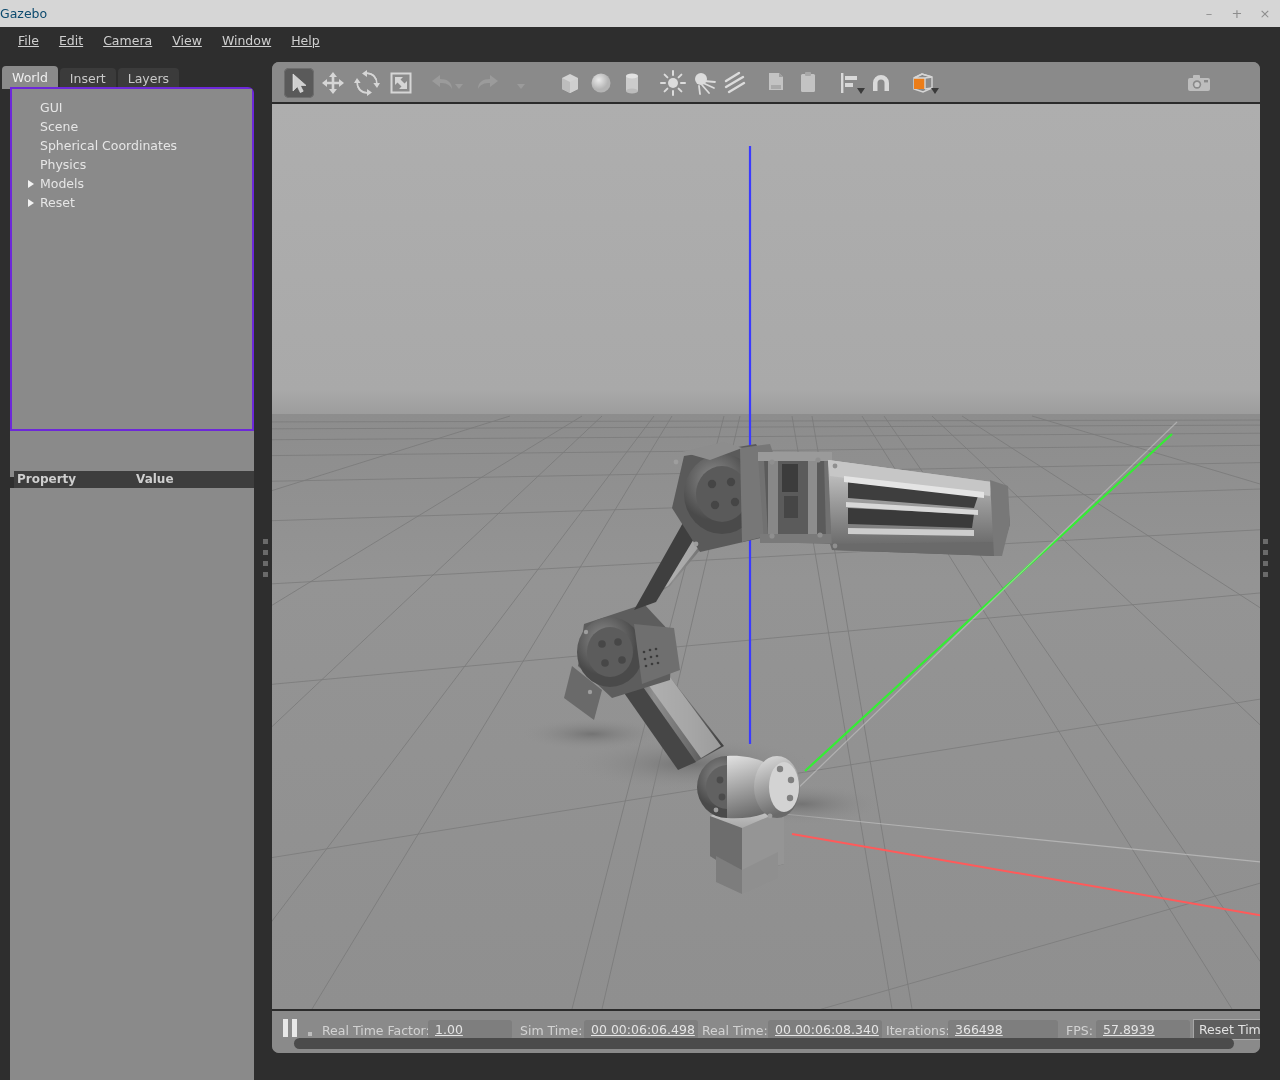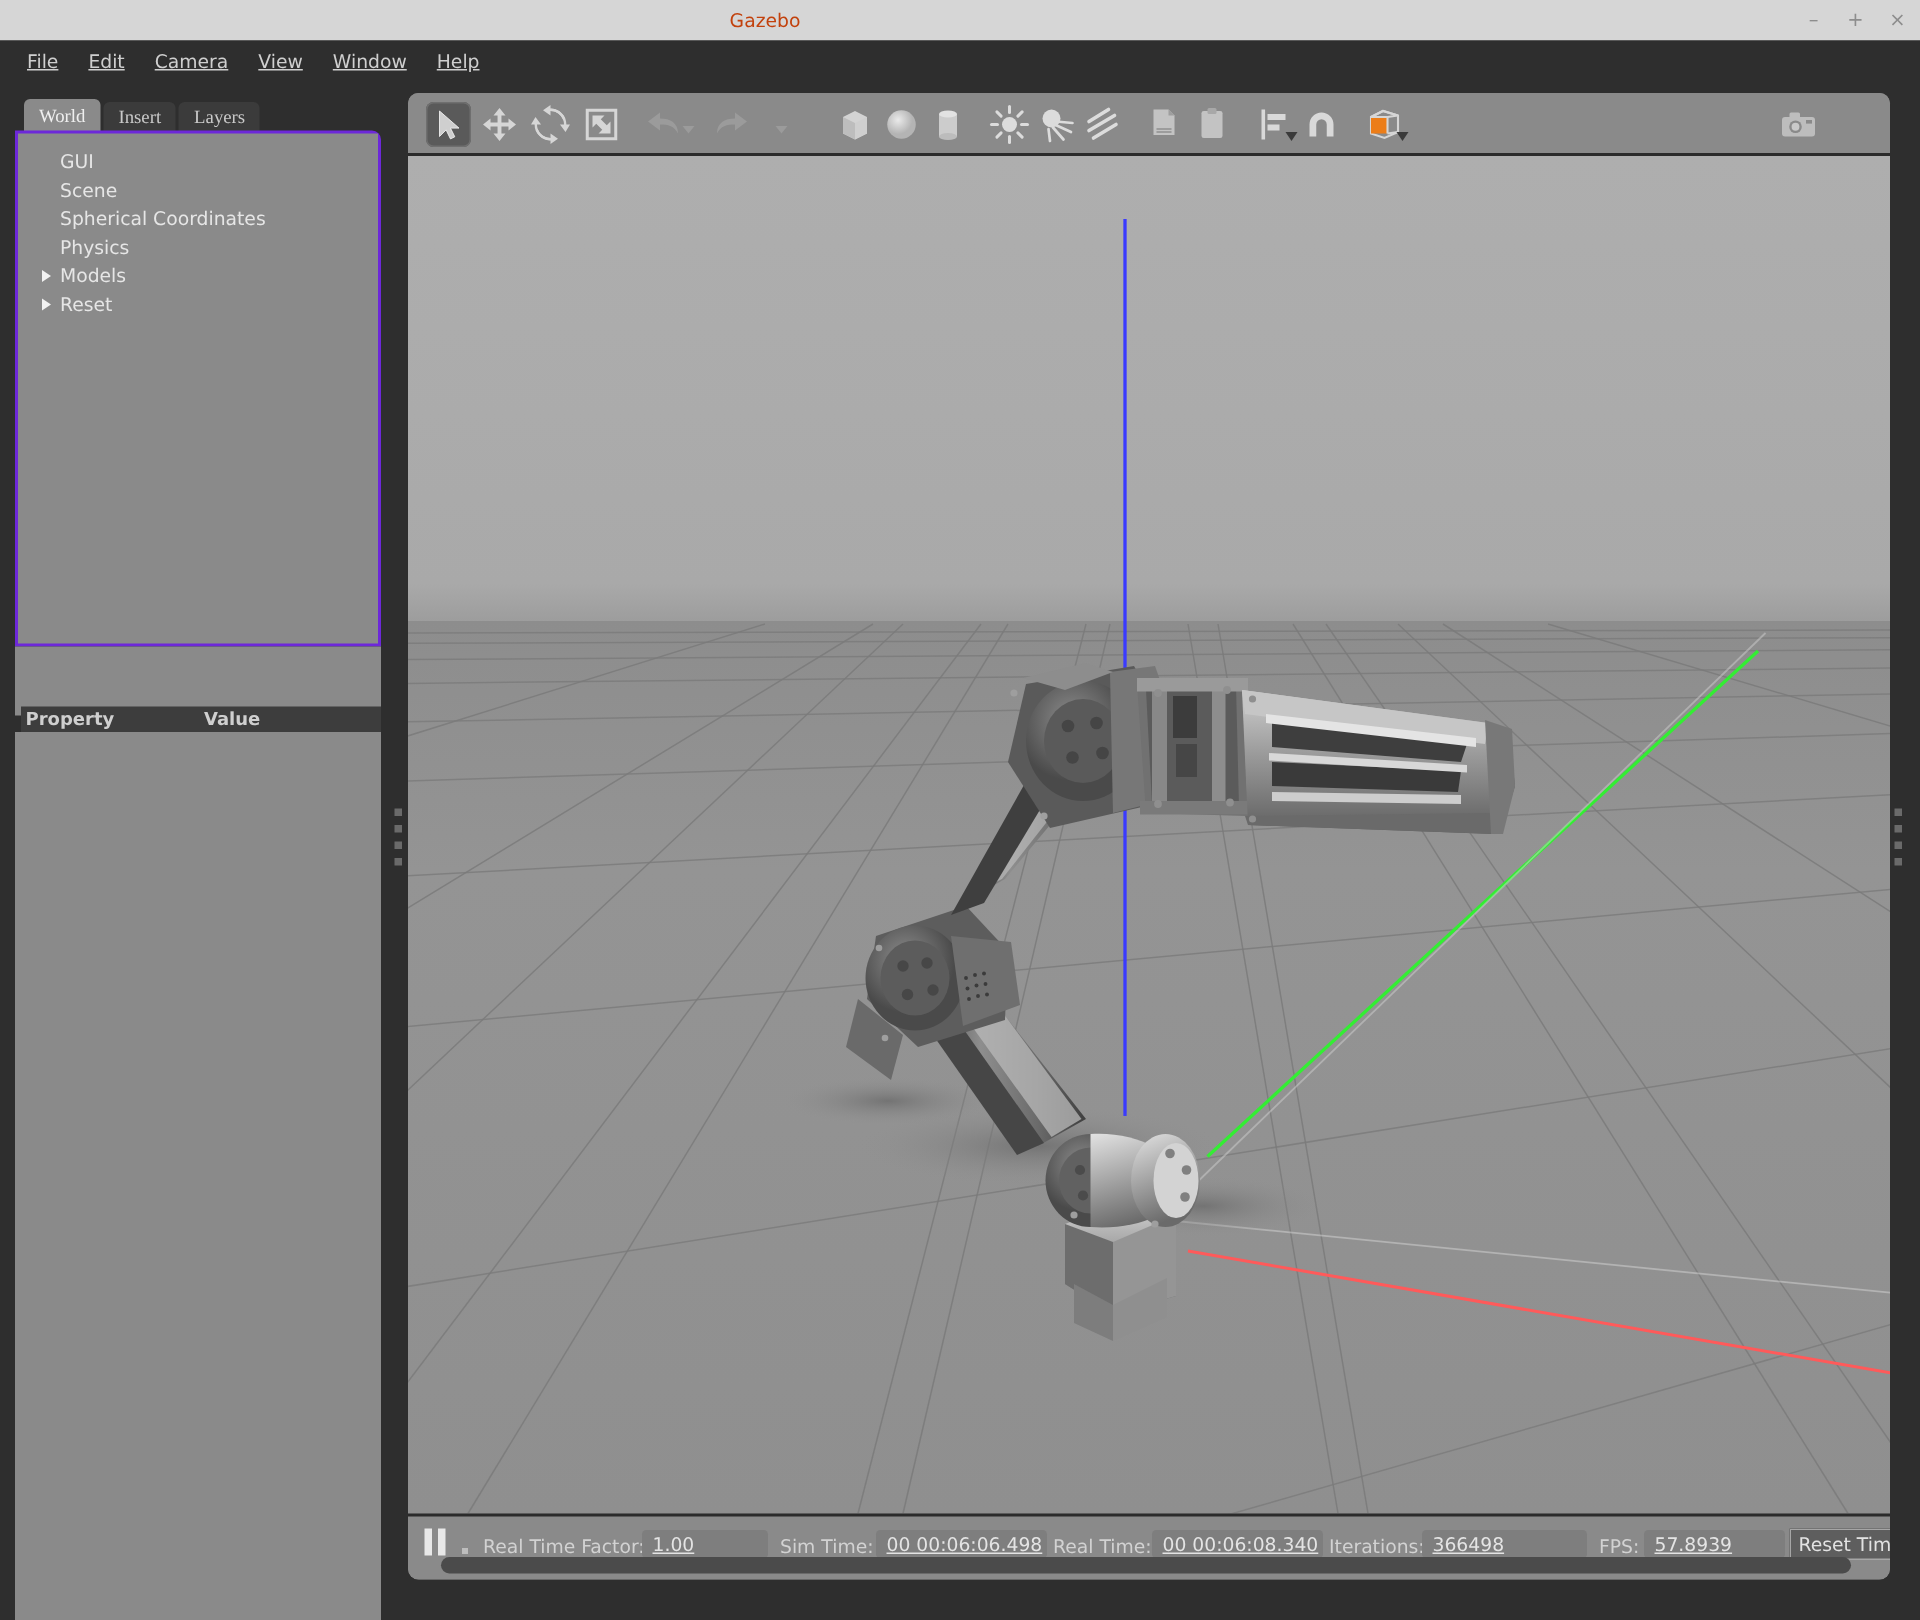--- a/index.html
+++ b/index.html
@@ -10,37 +10,37 @@
     font-size:12px;color:#c9c9c9;
     -webkit-font-smoothing:antialiased;
   }
   
   #titlebar{
     position:absolute;left:0;top:0;width:1280px;height:27px;
     background:#d6d6d6;color:#444;
   }
   #titlebar .title{
     position:absolute;left:0;top:0;width:1020px;height:27px;
-    line-height:27px;text-align:center;font-size:12.5px;color:#c2410c;
+    line-height:27px;text-align:left;font-size:12.5px;color:#0c4a6e;
   }
   #titlebar .wbtns{position:absolute;right:8px;top:0;height:27px;display:flex;align-items:center;gap:14px;}
   #titlebar .wbtn{width:14px;height:14px;position:relative;cursor:default;}
   #titlebar .wbtn .g{position:absolute;left:0;top:0;width:14px;height:14px;color:#8d8d8d;font-size:13px;line-height:14px;text-align:center;}
   
   #menubar{
     position:absolute;left:0;top:27px;width:1280px;height:26px;
     background:#2e2e2e;display:flex;align-items:center;padding-left:8px;box-sizing:border-box;
   }
   .menu-item{
     padding:3px 10px;font-size:12.5px;color:#cfcfcf;cursor:default;
   }
   .menu-item u{text-decoration:underline;}
   
   #leftpanel{position:absolute;left:0;top:53px;width:262px;height:1000px;background:#2e2e2e;}
-  #tabstrip{position:absolute;left:16px;top:13px;height:23px;display:flex;align-items:flex-end;font-family:Liberation Serif, serif;}
+  #tabstrip{position:absolute;left:2px;top:13px;height:23px;display:flex;align-items:flex-end;}
   .tab{
     height:21px;line-height:21px;padding:0 10px;font-size:12.5px;color:#c9c9c9;
     background:#3b3b3b;border-radius:4px 4px 0 0;margin-right:2px;cursor:default;
   }
   .tab.active{background:#8a8a8a;color:#efefef;height:23px;line-height:23px;}
   #treepanel{
     position:absolute;left:10px;top:34px;width:244px;height:344px;
     background:#6d28d9;border-radius:0 6px 0 0;overflow:hidden;
   }
   #treeinner{position:absolute;left:2px;top:2px;width:240px;height:340px;background:#8a8a8a;}

